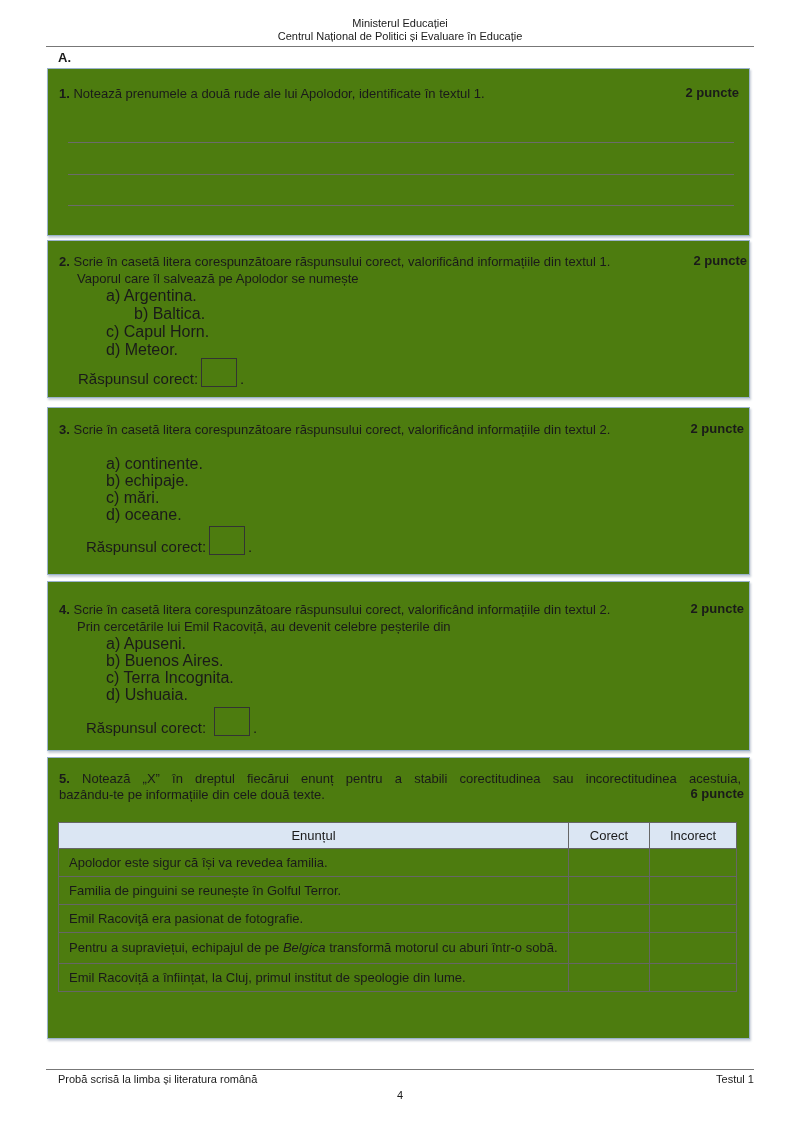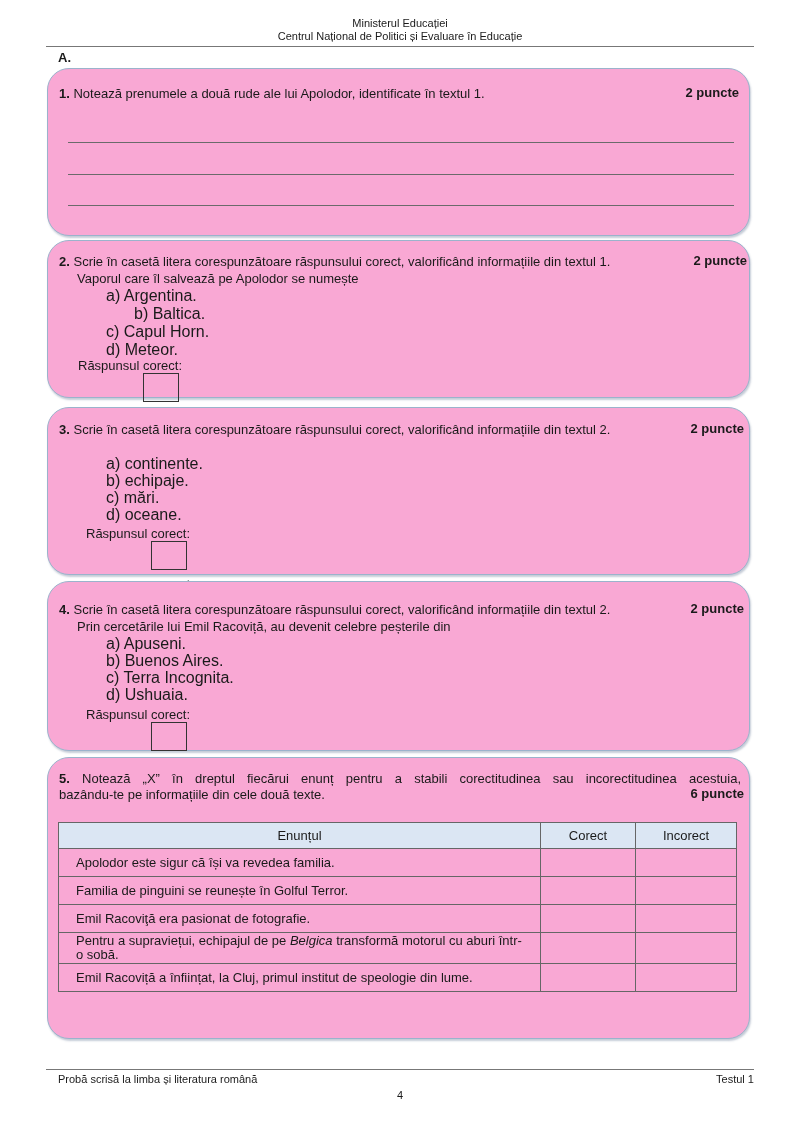--- a/index.html
+++ b/index.html
@@ -1,31 +1,31 @@
 <!DOCTYPE html>
 <html><head>
 <meta charset="utf-8">
 <style>
   html, body { margin: 0; padding: 0; background: #ffffff; }
   body { width: 800px; height: 1132px; position: relative; font-family: "Liberation Sans", sans-serif; color: #1a1a1a; overflow: hidden; }
   .header { position: absolute; top: 17px; left: 0; width: 800px; text-align: center; font-size: 11px; line-height: 13px; }
   .header-rule { position: absolute; top: 46px; left: 46px; width: 708px; height: 1px; background: #777; }
   .section-letter { position: absolute; top: 50px; left: 58px; font-size: 13px; font-weight: bold; }
 
-  .qbox { position: absolute; left: 47px; width: 701px; border: 1.5px solid #9bb3cc; border-radius: 22px; box-shadow: 1px 2px 2px rgba(90,110,140,0.35); background: #f9a8d4; }
+  .qbox { position: absolute; left: 47px; width: 701px; border: 1.5px solid #9bb3cc; border-radius: 0; box-shadow: 1px 2px 2px rgba(90,110,140,0.35); background: #4d7c0f; }
   .qline { position: absolute; left: 11px; font-size: 13px; line-height: 17px; white-space: nowrap; }
   .qnum { font-weight: bold; }
   .points { position: absolute; font-size: 13px; font-weight: bold; }
   .ans-line { position: absolute; left: 20px; width: 666px; height: 1px; background: #6b6b6b; }
   .opt { position: absolute; left: 58px; font-size: 16px; line-height: 17.5px; }
-  .answer { position: absolute; font-size: 13px; display: flex; align-items: flex-end; flex-direction: column; }
+  .answer { position: absolute; font-size: 15px; display: flex; align-items: flex-end; }
   .ansbox { display: inline-block; width: 34px; height: 27px; border: 1px solid #333; margin-left: 3px; margin-right: 3px; }
 
   table.q5 { position: absolute; top: 822px; left: 58px; width: 679px; border-collapse: collapse; font-size: 13px; }
-  table.q5 th, table.q5 td { border: 1px solid #666; padding: 0 17px; height: 27px; }
+  table.q5 th, table.q5 td { border: 1px solid #666; padding: 0 10px; height: 27px; }
   table.q5 th { background: #dbe6f3; font-weight: normal; text-align: center; height: 25px; }
   table.q5 td.empty { width: 60px; }
   table.q5 tr.tall td { height: 30px; line-height: 14px; }
 
   .footer-rule { position: absolute; top: 1069px; left: 46px; width: 708px; height: 1px; background: #777; }
   .footer-left { position: absolute; top: 1073px; left: 58px; font-size: 11px; }
   .footer-right { position: absolute; top: 1073px; right: 46px; font-size: 11px; }
   .page-num { position: absolute; top: 1089px; left: 0; width: 800px; text-align: center; font-size: 11px; }
 </style>
 </head>

